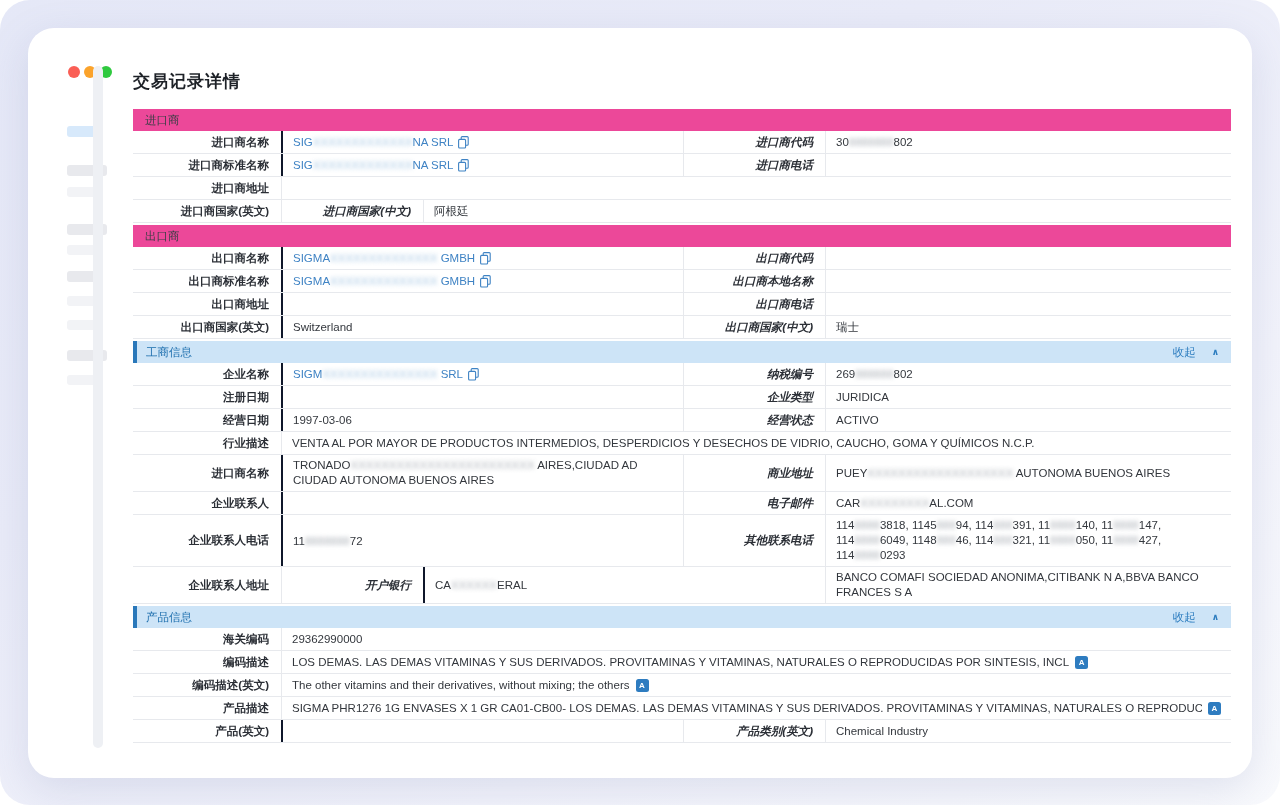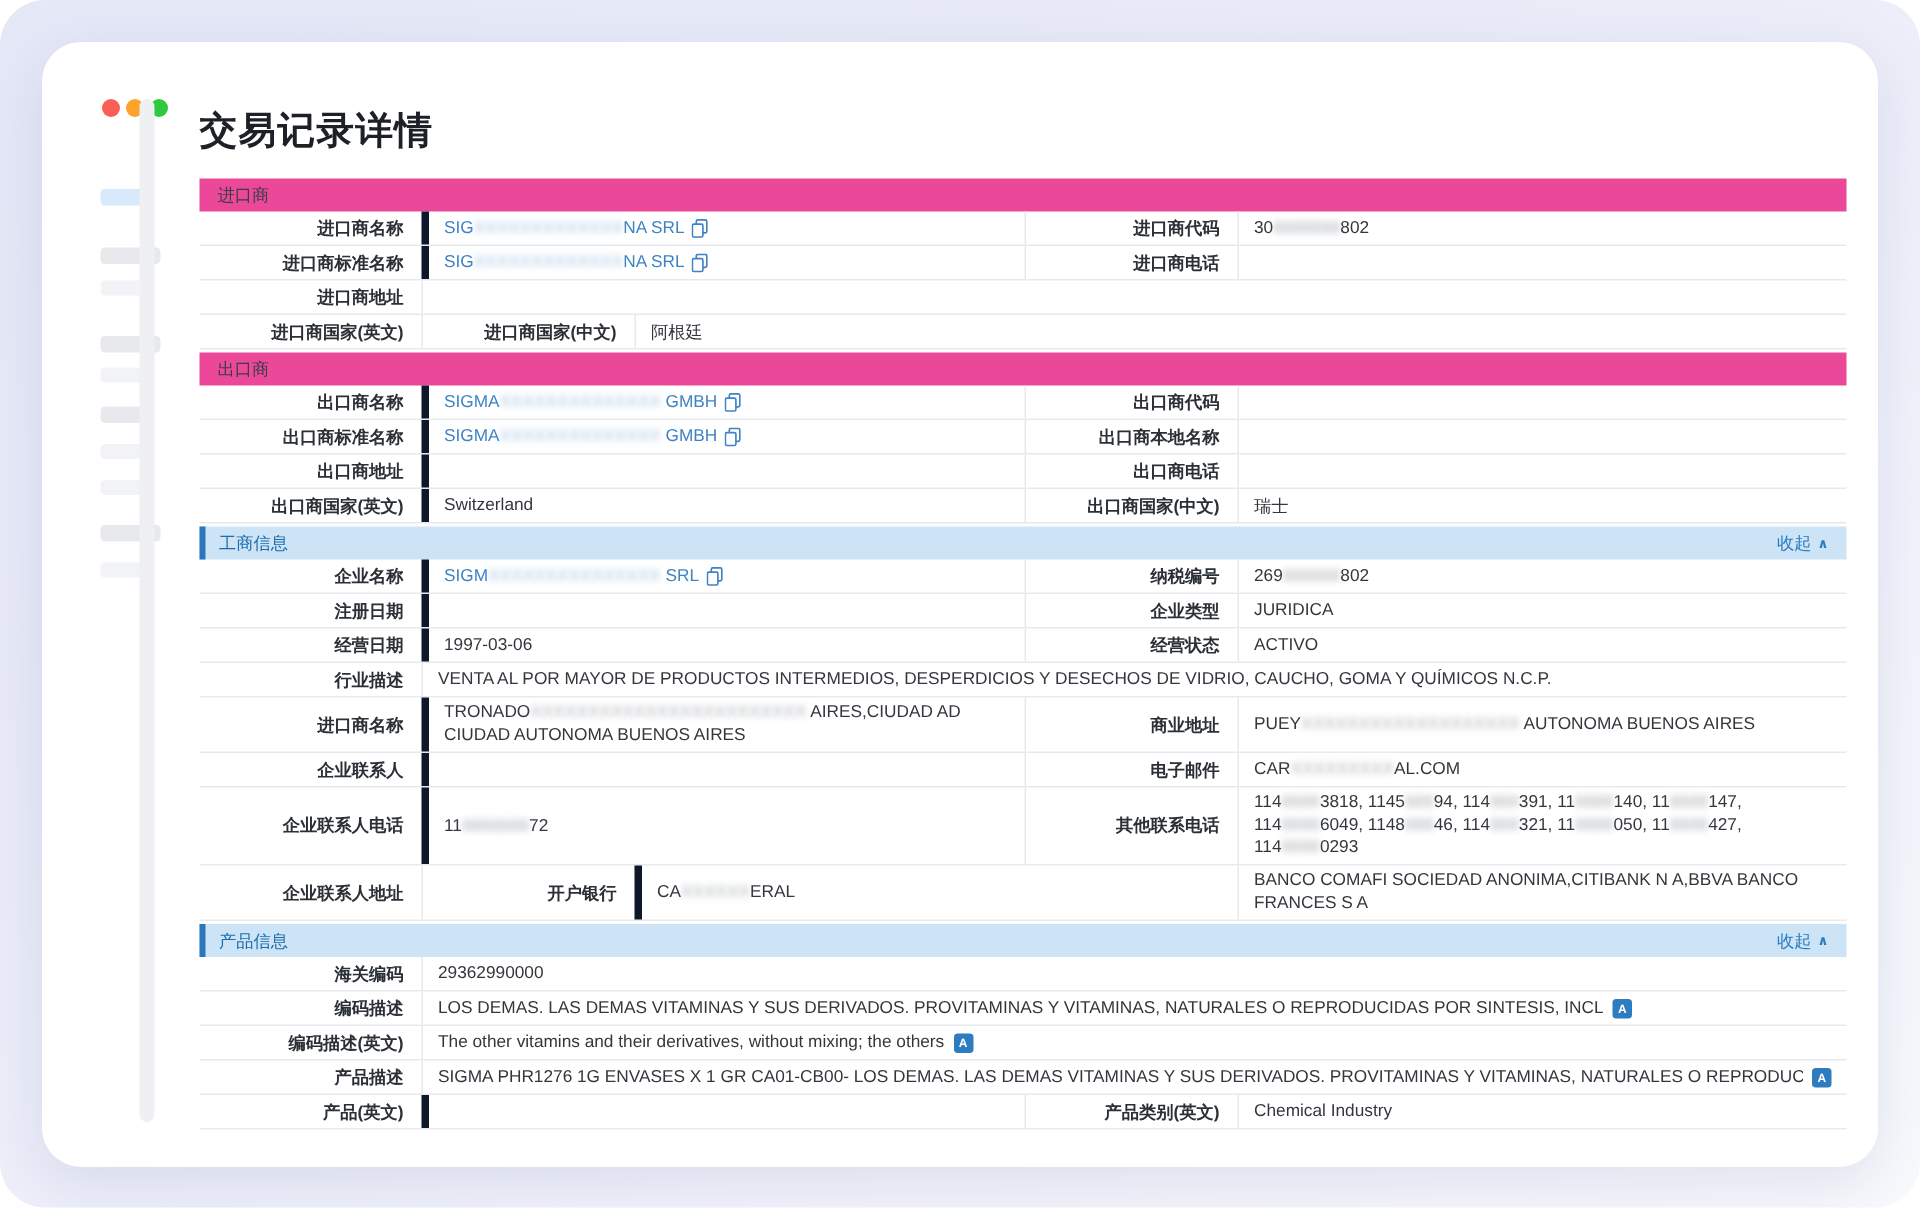--- a/index.html
+++ b/index.html
@@ -14,36 +14,36 @@
   .dot.o{left:56px;background:#fba32b;}
   .dot.g{left:72px;background:#2fc93f;}
   
   .sk{position:absolute;border-radius:3px;}
   .sk.blue{background:#d7e9fb;}
   .sk.d{background:#e8e9ed;}
   .sk.l{background:#f2f3f6;}
   .track{position:absolute;left:93px;top:66px;width:10px;height:682px;border-radius:5px;background:#eef0f4;}
   
   .main{position:absolute;left:133px;top:56px;width:1098px;}
-  h1{margin:14px 0 16px 0;font-size:25px;font-weight:bold;color:#1d2127;letter-spacing:1px;}
+  h1{margin:14px 0 16px 0;font-size:17px;font-weight:bold;color:#1d2127;letter-spacing:1px;}
   .tbl{width:1098px;}
   .sec-head{height:22px;display:flex;align-items:center;padding:0 12px;background:#ec4899;
     font-size:11.5px;color:#3a3e45;margin-top:2px;box-sizing:border-box;}
   .tbl .sec-head:first-child{margin-top:0;}
   .sec-head.blue{background:#cde4f7;border-left:4px solid #2a78ba;padding-left:9px;
     color:#1b6dad;justify-content:space-between;}
-  .collapse{color:#2b7cbf;font-size:11.5px;display:flex;align-items:center;gap:4px;
+  .collapse{color:#2b7cbf;font-size:11.5px;display:flex;align-items:center;gap:16px;
     cursor:pointer;text-decoration:none;padding-left:27px;}
   .chev{font-size:9px;font-weight:bold;}
   .row{display:flex;align-items:stretch;border-bottom:1px solid #e7e9ed;min-height:23px;box-sizing:border-box;}
   .c{display:flex;align-items:center;font-size:11.5px;color:#33373d;box-sizing:border-box;padding:3px 10px;}
   .c.lab{font-weight:bold;color:#2b2f36;justify-content:flex-end;text-align:right;padding-right:12px;}
   .l1{width:148px;}
-  .v1{width:402px;border-left:5px solid #0f172a;align-items:center;}
-  .l2{width:142px;border-left:1px solid #e7e9ed;}
+  .v1{width:402px;border-left:2px solid #0f172a;align-items:center;}
+  .l2{width:142px;border-left:1px solid #e7e9ed;font-style:italic;}
   .v2{flex:1;border-left:1px solid #e7e9ed;min-width:0;}
   .vf{flex:1;border-left:1px solid #e7e9ed;min-width:0;}
   .link{color:#3f83c4;display:inline-flex;align-items:center;gap:5px;cursor:pointer;text-decoration:none;min-width:0;}
   .copy{flex:none;}
   .blur{filter:blur(2.3px);opacity:.8;color:#9aa0a8;border-radius:2px;}
   .link .blur{color:#8fb8dc;}
   .tr-icon{display:inline-block;flex:none;width:13px;height:13px;background:#2e7cc0;border-radius:2.5px;
     color:#fff;font-size:8px;font-weight:bold;line-height:13px;text-align:center;margin-left:6px;cursor:pointer;}
   .lines div{line-height:15px;}
   .txt{display:inline-block;min-width:0;}

